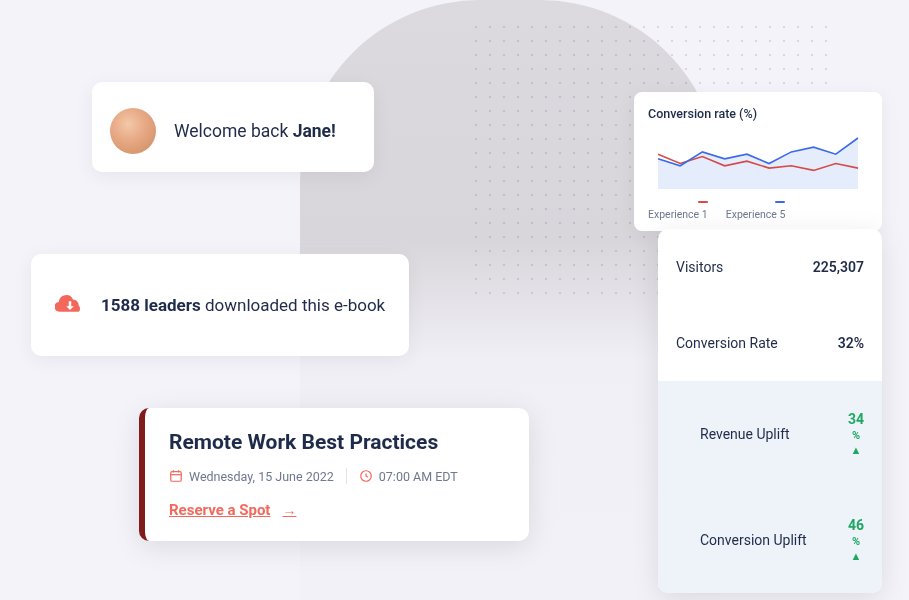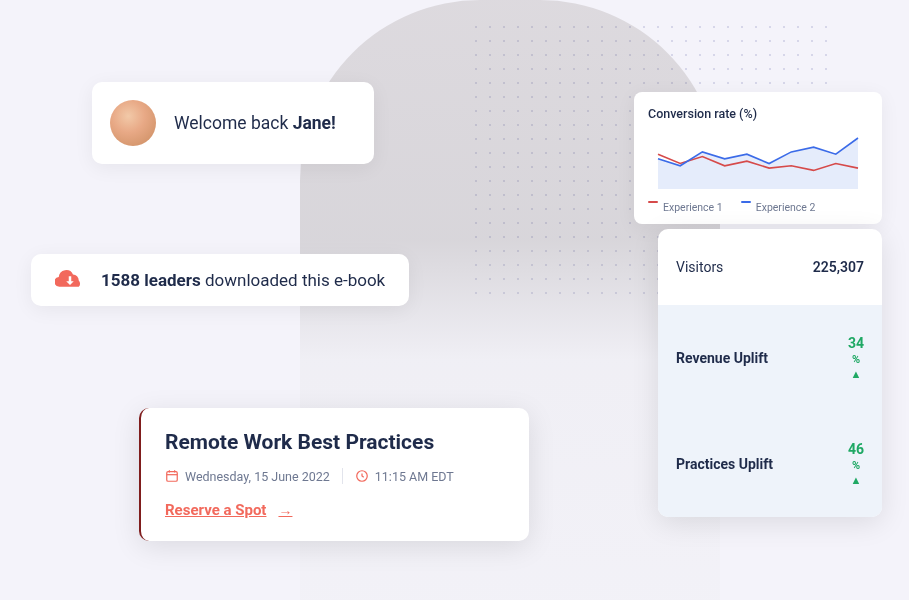--- a/index.html
+++ b/index.html
@@ -30,62 +30,62 @@
   border-radius: 180px 180px 0 0;
   opacity: 0.15;
 }
 
 
 .welcome-card {
   position: absolute;
   left: 92px; top: 82px;
   background: #fff;
   border-radius: 10px;
-  padding: 18px 38px 18px 18px;
+  padding: 26px 38px 18px 18px;
   display: flex;
   align-items: center;
   gap: 18px;
   box-shadow: 0 4px 20px rgba(0,0,0,0.06);
 }
 .avatar {
   width: 46px; height: 46px;
   border-radius: 50%;
   background: radial-gradient(circle at 40% 35%, #f2c9a8 0%, #e8a986 40%, #c98b5e 100%);
   flex-shrink: 0;
 }
 .welcome-text { font-size: 17.5px; color: #1F2B4A; }
 .welcome-text .bold { font-weight: 700; }
 
 
 .download-card {
   position: absolute;
   left: 31px; top: 254px;
   background: #fff;
   border-radius: 10px;
-  padding: 11px 24px;
+  padding: 36px 24px;
   display: flex;
   align-items: center;
   gap: 16px;
   box-shadow: 0 4px 20px rgba(0,0,0,0.06);
 }
 .download-icon {
   width: 30px; height: 30px;
   flex-shrink: 0;
 }
 .download-text { font-size: 17px; color: #1F2B4A; }
 .download-text .bold { font-weight: 700; }
 
 
 .event-card {
   position: absolute;
   left: 139px; top: 408px;
   background: #fff;
   border-radius: 10px;
   padding: 22px 28px 22px 24px;
-  border-left: 2px solid #7f1d1d;
+  border-left: 6px solid #7f1d1d;
   box-shadow: 0 6px 28px rgba(0,0,0,0.10);
   width: 390px;
 }
 .event-title {
   font-size: 21px;
   font-weight: 700;
   color: #1F2B4A;
   margin-bottom: 14px;
 }
 .event-meta {
@@ -129,21 +129,21 @@
   font-weight: 500;
 }
 .chart-svg { width: 100%; height: 58px; }
 .legend {
   display: flex;
   gap: 18px;
   font-size: 10.5px;
   color: #6E7891;
   margin-top: 8px;
 }
-.legend-item { display: inline-flex; align-items: flex-start; gap: 5px; }
+.legend-item { display: inline-flex; align-items: flex-end; gap: 5px; flex-direction: column; }
 .swatch { width: 10px; height: 2px; border-radius: 1px; }
 
 
 .stats-card {
   position: absolute;
   right: 27px; top: 229px;
   width: 224px;
   background: #fff;
   border-radius: 10px;
   box-shadow: 0 6px 28px rgba(0,0,0,0.10);
@@ -155,21 +155,21 @@
   align-items: center;
   padding: 30px 18px;
   font-size: 14px;
   color: #1F2B4A;
 }
 .stat-row.hl {
   background: #EEF3FA;
   font-weight: 700;
 }
 .stat-row .label { font-weight: 400; }
-.stat-row.hl .label { font-weight: 700; }
+.stat-row.hl .label { font-weight: 400; margin-left: 24px; }
 .stat-value { font-weight: 600; }
 .green { color: #1FA864; font-weight: 700; display: inline-flex; align-items: center; gap: 2px; flex-direction: column; }
 .tri { font-size: 11px; }
 </style>
 </head>
 <body>
 
 <div class="dots"></div>
 <div class="person"></div>
 
@@ -206,21 +206,21 @@
       <span>Wednesday, 15 June 2022</span>
     </span>
     <span class="sep"></span>
     <span class="meta-item">
       <span class="meta-icon">
         <svg viewBox="0 0 16 16" fill="none" stroke="#F2695C" stroke-width="1.4">
             <circle cx="8" cy="8" r="6"></circle>
             <path d="M8 5v3l2 1.5"></path>
           </svg>
       </span>
-      <span>11:15 AM EDT</span>
+      <span>07:00 AM EDT</span>
     </span>
   </div>
   <a class="reserve-link">
     <span>Reserve a Spot</span>
     <span class="arrow">→</span>
   </a>
 </div>
 
 <div class="chart-card">
   <div class="chart-title">Conversion rate (%)</div>
@@ -229,31 +229,35 @@
     <polyline id="chart-s1" fill="none" stroke-width="1.6" points="0.0,23.2 22.2,32.5 44.4,25.5 66.7,34.8 88.9,30.2 111.1,37.1 133.3,34.8 155.6,39.4 177.8,32.5 200.0,37.1" stroke="#D64A4A"></polyline>
     <polyline id="chart-s2" fill="none" stroke-width="1.6" points="0.0,27.8 22.2,34.8 44.4,20.9 66.7,27.8 88.9,23.2 111.1,32.5 133.3,20.9 155.6,16.2 177.8,23.2 200.0,7.0" stroke="#3B6BE8"></polyline>
   </svg>
   <div class="legend">
     <span class="legend-item">
       <span class="swatch" id="sw1" style="background: rgb(214, 74, 74);"></span>
       <span>Experience 1</span>
     </span>
     <span class="legend-item">
       <span class="swatch" id="sw2" style="background: rgb(59, 107, 232);"></span>
-      <span>Experience 2</span>
+      <span>Experience 5</span>
     </span>
   </div>
 </div>
 
 <div class="stats-card" id="stats-card">
     <div class="stat-row">
       <span class="label">Visitors</span>
       <span class="stat-value">225,307</span>
     </div>
+    <div class="stat-row">
+      <span class="label">Conversion Rate</span>
+      <span class="stat-value">32%</span>
+    </div>
     <div class="stat-row hl">
       <span class="label">Revenue Uplift</span>
       <span class="green">34<span style="font-size:11px">%</span><span class="tri">▲</span></span>
     </div>
     <div class="stat-row hl">
-      <span class="label">Practices Uplift</span>
+      <span class="label">Conversion Uplift</span>
       <span class="green">46<span style="font-size:11px">%</span><span class="tri">▲</span></span>
     </div>
   </div>
 
 </body></html>

